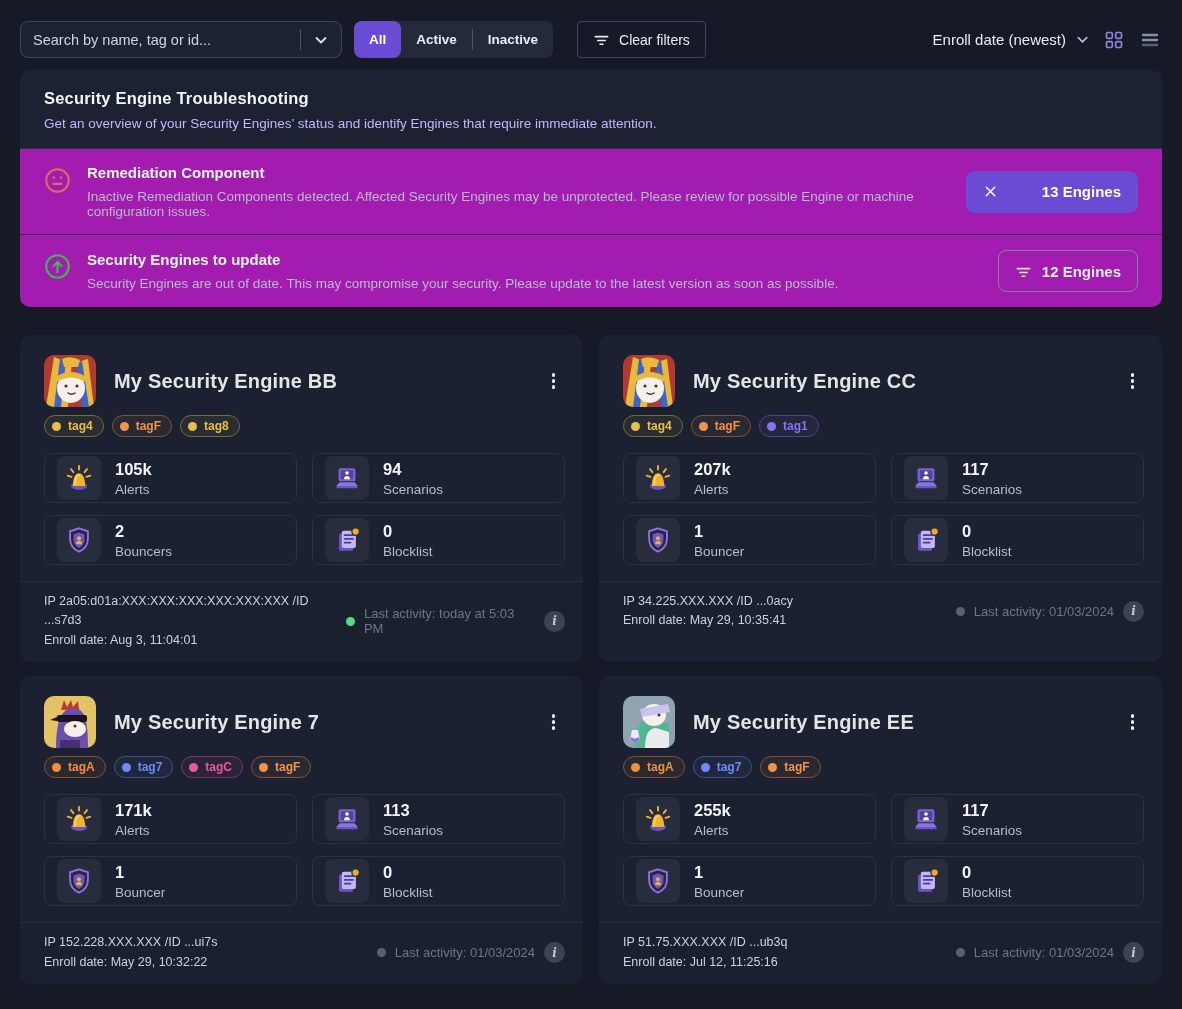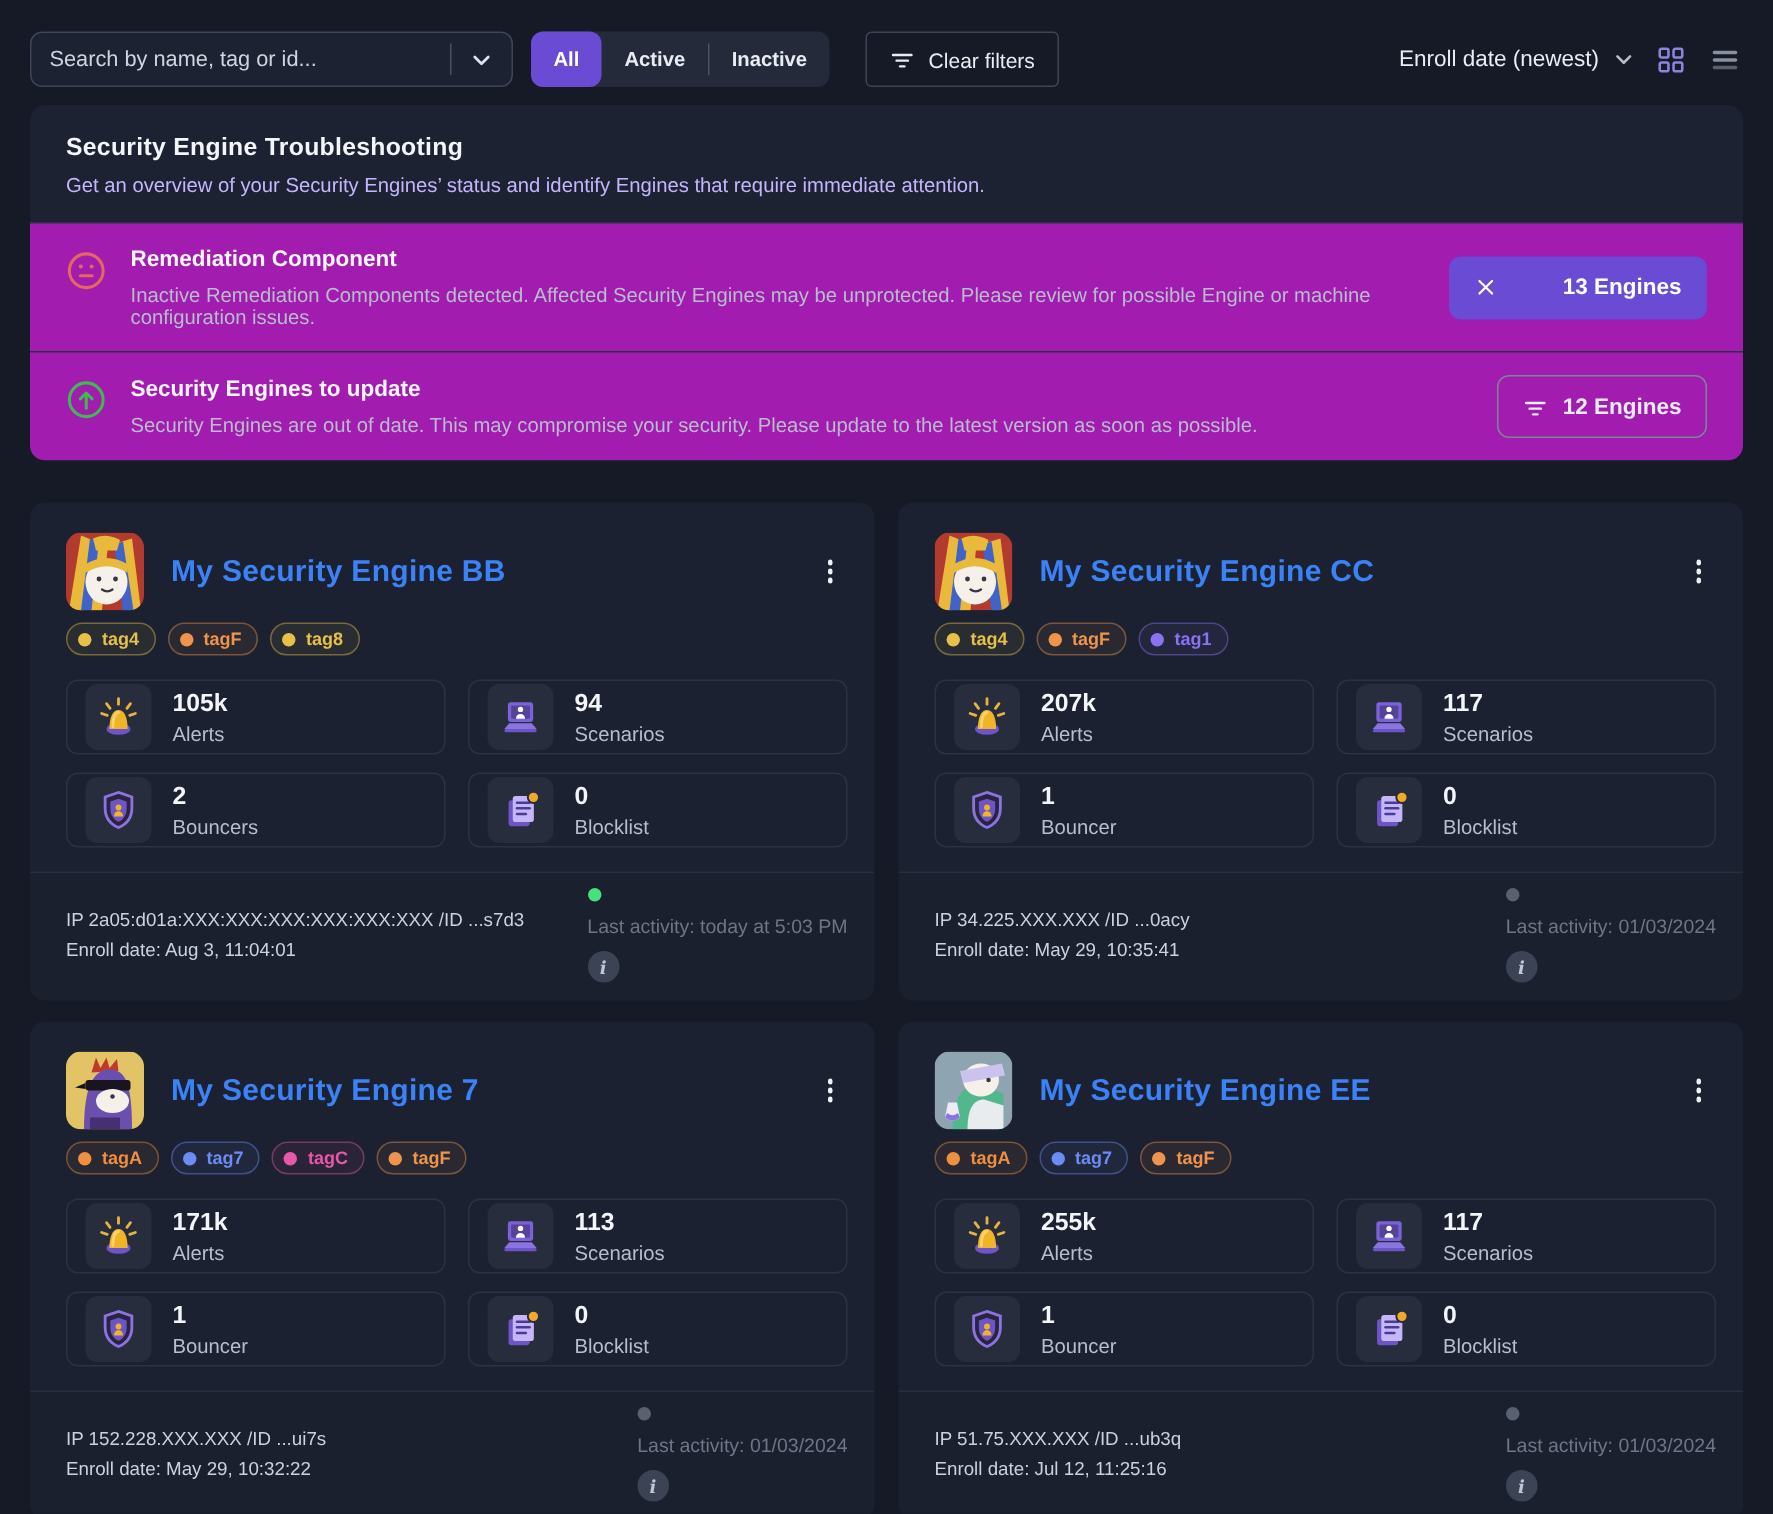--- a/index.html
+++ b/index.html
@@ -66,21 +66,21 @@
     font-family:"Liberation Sans",sans-serif;
   }
   .btn-engines.primary { background:#6a4bd3; border:1px solid #6a4bd3; color:#fff;gap:44px; }
   .btn-engines.outline { background:transparent; border:1px solid #7d8498; color:#e9ecf3; }
 
   
   .cards { display:grid; grid-template-columns:1fr 1fr; gap:14px 16px; margin:28px 20px 8px; }
   .card { background:#1b2130; border-radius:10px; overflow:hidden; display:flex; flex-direction:column; }
   .card-head { display:flex; align-items:center; gap:18px; padding:20px 18px 0 24px; }
   .avatar { width:52px; height:52px; border-radius:10px; overflow:hidden; flex:0 0 auto; }
-  .card-title { font-size:20px; font-weight:600; color:#3b82f6; letter-spacing:.2px; }
+  .card-title { font-size:20px; font-weight:600; color:#e5e5e5; letter-spacing:.2px; }
   .kebab { margin-left:auto; background:none; border:none; cursor:pointer; padding:6px 10px; }
   .kebab .d { width:3.5px; height:3.5px; border-radius:50%; background:#eef1f6; margin:2.6px 0; }
   .tags { display:flex; gap:8px; padding:8px 24px 0; }
   .tag {
     display:inline-flex; align-items:center; gap:7px; height:22px; padding:0 10px 0 7px;
     border-radius:11px; font-size:12px; font-weight:700; color:var(--tc);
     border:1px solid var(--tc);
     border-color:color-mix(in srgb, var(--tc) 45%, #1b2130);
     background:color-mix(in srgb, var(--tc) 7%, transparent);
     cursor:pointer;
@@ -93,21 +93,21 @@
     border:1px solid #2b3244; border-radius:8px;
   }
   .stat-ico { width:44px; height:44px; border-radius:8px; background:#272d3d; display:grid; place-items:center; }
   .stat-num { font-size:16.5px; font-weight:700; color:#f3f5f9; }
   .stat-label { font-size:13.5px; color:#b7bdcc; margin-top:3px; }
   .card-foot {
     margin-top:16px; border-top:1px solid #272e3e; background:#1a202e;
     display:flex; align-items:center; justify-content:space-between; padding:10px 18px 12px 24px;
   }
   .foot-left { font-size:12.5px; color:#ccd1dd; line-height:1.55; }
-  .foot-right { display:flex; align-items:flex-start; gap:9px;flex-direction:column; }
+  .foot-right { display:flex; align-items:center; gap:9px; }
   .act-dot { width:9px; height:9px; border-radius:50%; }
   .act-dot.on  { background:#4ade80; }
   .act-dot.off { background:#596070; }
   .last-activity { font-size:13px; color:#6e7587; }
   .info-ico {
     width:21px; height:21px; border-radius:50%; background:#3c4354; color:#c2c7d3;
     font-size:12px; font-weight:700; display:grid; place-items:center; cursor:pointer;
     font-family:"DejaVu Serif", serif; font-style:italic;
   }
 </style>

